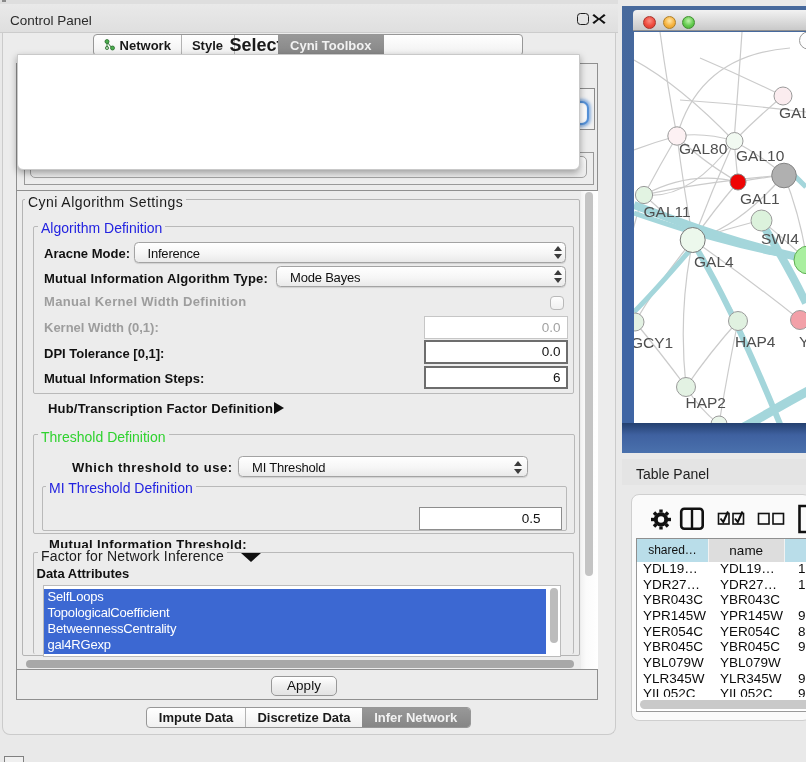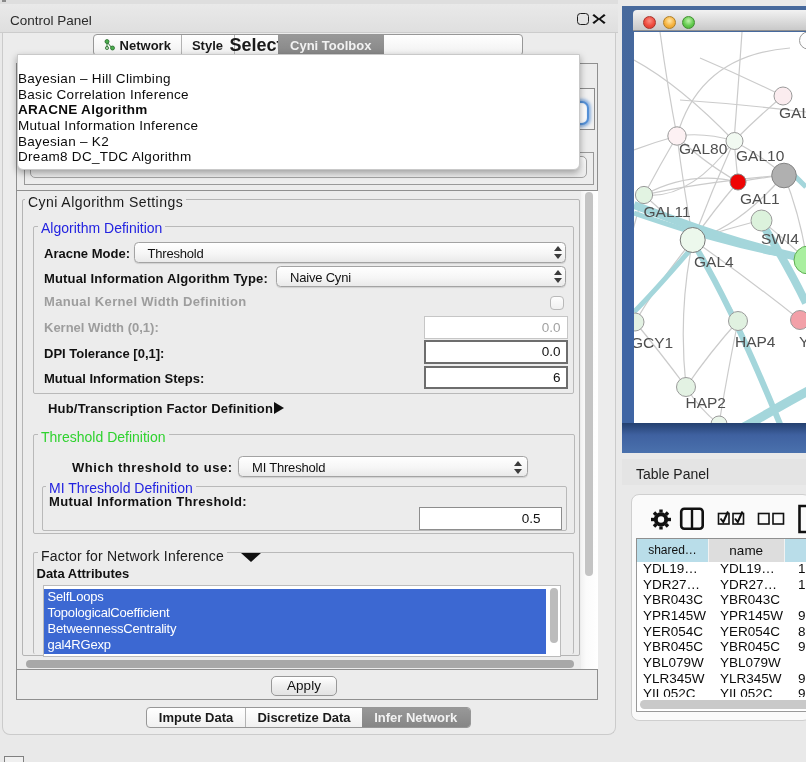--- a/index.html
+++ b/index.html
@@ -61,29 +61,29 @@
 <div class="abs" style="left:585px; top:191.5px; width:7.7px; height:384px; background:#c4c4c4; border-radius:4px;"></div>
 
 <div class="grp" style="left:22px; top:199px; width:558px; height:457px; border-color:#b4b4b4;"></div>
 <div class="gtitle" style="left:25px; top:194px; color:#1a1a1a; letter-spacing:0.45px;">Cyni Algorithm Settings</div>
 
 <div class="grp" style="left:33px; top:226px; width:541px; height:167.5px;"></div>
 <div class="gtitle" style="left:38px; top:220px; color:#2323e0;">Algorithm Definition</div>
 
 <div class="lbl" style="left:44px; top:245.5px;">Aracne Mode:</div>
 <div class="combo" style="left:133.5px; top:242px; width:432px; height:20.5px;">
-    <span class="ct">Threshold</span>
+    <span class="ct">Inference</span>
     <span class="updn" style="left:419px; top:3px;">
       <span class="u"></span>
       <span class="d"></span>
     </span>
   </div>
 <div class="lbl" style="left:44px; top:270.5px; letter-spacing:0.15px;">Mutual Information Algorithm Type:</div>
 <div class="combo" style="left:276px; top:266px; width:289.5px; height:20.5px;">
-    <span class="ct">Naive Cyni</span>
+    <span class="ct">Mode Bayes</span>
     <span class="updn" style="left:276.5px; top:3px;">
       <span class="u"></span>
       <span class="d"></span>
     </span>
   </div>
 
 <div class="lbl dis" style="left:44px; top:293.5px; letter-spacing:0.35px;">Manual Kernel Width Definition</div>
 <div class="abs" style="left:550px; top:296px; width:14px; height:14px; border:1px solid #b9b9b9; border-radius:4px; background:linear-gradient(180deg,#fdfdfd,#f0f0f0);"></div>
 
 <div class="lbl dis" style="left:44px; top:319.5px;">Kernel Width (0,1):</div>
@@ -105,21 +105,21 @@
 <div class="combo" style="left:238px; top:456px; width:290px; height:21px;">
     <span class="ct">MI Threshold</span>
     <span class="updn" style="left:275px; top:3.5px;">
       <span class="u"></span>
       <span class="d"></span>
     </span>
   </div>
 
 <div class="grp" style="left:42px; top:486px; width:525px; height:45px;"></div>
 <div class="gtitle" style="left:46px; top:480px; color:#2323e0;">MI Threshold Definition</div>
-<div class="lbl" style="left:49px; top:494px; letter-spacing:0.35px;">Mutual Information Threshold:</div>
+<div class="lbl" style="left:49px; top:537px; letter-spacing:0.35px;">Mutual Information Threshold:</div>
 <div class="field" style="left:418.5px; top:506.5px; width:143px; height:23px; border:1px solid #8d8d8d; line-height:21px; padding-right:20px;">0.5</div>
 
 <div class="grp" style="left:33px; top:552px; width:540.5px; height:102px; border-bottom:none;"></div>
 <div class="gtitle" style="left:38px; top:548px; color:#1a1a1a; letter-spacing:0.2px;">Factor for Network Inference</div>
 <div class="arr" style="left:240.5px; top:552.5px; border-top:9.5px solid #101010; border-left:10px solid transparent; border-right:10px solid transparent;"></div>
 
 <div class="lbl" style="left:36.5px; top:565.5px;">Data Attributes</div>
 <div class="abs" style="left:42.5px; top:585px; width:518px; height:72px; background:#fff; border:1px solid #bbb;"></div>
 <div class="abs" style="left:43.5px; top:588.5px; width:502px; height:65px; background:#3c68d2;"></div>
 <div class="abs" style="left:47.5px; top:588.5px; font-size:13px; color:#fff; line-height:16.2px; letter-spacing:-0.2px;">SelfLoops<br>TopologicalCoefficient<br>BetweennessCentrality<br>gal4RGexp</div>
@@ -130,28 +130,20 @@
 
 <div class="abs" style="left:146px; top:707px; width:324.5px; height:21px; background:linear-gradient(180deg,#ffffff,#f0f0f0); border:1px solid #979797; border-radius:4px; overflow:hidden; display:flex;">
   <div style="width:98px; display:flex; align-items:center; justify-content:center; font-size:13px; font-weight:bold; color:#1a1a1a;">Impute Data</div>
   <div style="width:117px; border-left:1px solid #b3b3b3; display:flex; align-items:center; justify-content:center; font-size:13px; font-weight:bold; color:#1a1a1a;">Discretize Data</div>
   <div style="flex:1; background:linear-gradient(180deg,#989898,#868686); display:flex; align-items:center; justify-content:center; font-size:13px; font-weight:bold; color:#f2f2f2;">Infer Network</div>
 </div>
 
 <div class="abs" style="left:4px; top:756px; width:20px; height:10px; border:1.5px solid #808080; background:#f0f0f0;"></div>
 
 <div class="abs" style="left:16.5px; top:54px; width:563.5px; height:116px; background:#ffffff; border:1px solid #c9c9c9; border-radius:0 0 6px 6px; box-shadow:0 3px 7px rgba(0,0,0,0.35);">
-  <div style="position:absolute; left:0.5px; top:16px; font-size:13.5px; color:#0b0b0b; line-height:15.65px; letter-spacing:0.3px;">
-    Bayesian – Hill Climbing<br>
-    Basic Correlation Inference<br>
-    <b>ARACNE Algorithm</b><br>
-    Mutual Information Inference<br>
-    Bayesian – K2<br>
-    Dream8 DC_TDC Algorithm
-  </div>
 </div>
 
 <div class="abs" style="left:622px; top:6px; width:184px; height:447px; background:linear-gradient(180deg,#47699c 0%,#3f65a4 60%,#3f65a4 100%);"></div>
 <div class="abs" style="left:622px; top:423px; width:184px; height:30px; background:linear-gradient(180deg,#24406f 0%,#3f61a0 40%,#4a71ad 100%);"></div>
 <div class="abs" style="left:633px; top:10px; width:173px; height:21px; background:linear-gradient(180deg,#f2f2f2,#c9c9c9); border-bottom:1px solid #8f8f8f; border-radius:4px 0 0 0;"></div>
 <div class="abs" style="left:643px; top:16px; width:13px; height:13px; border-radius:50%; background:radial-gradient(circle at 50% 35%,#f98379 8%,#ee4b3e 55%,#d5382e); border:0.5px solid #a8342c;"></div>
 <div class="abs" style="left:663px; top:16px; width:13px; height:13px; border-radius:50%; background:radial-gradient(circle at 50% 35%,#ffe09a 8%,#f6b33f 55%,#dd9a2c); border:0.5px solid #b08026;"></div>
 <div class="abs" style="left:682px; top:16px; width:13px; height:13px; border-radius:50%; background:radial-gradient(circle at 50% 35%,#b4eda0 8%,#63cb4f 55%,#47ab35); border:0.5px solid #3f8f30;"></div>
 
 <div class="abs" style="left:634px; top:32px; width:172px; height:391px; background:#fff; overflow:hidden;">

